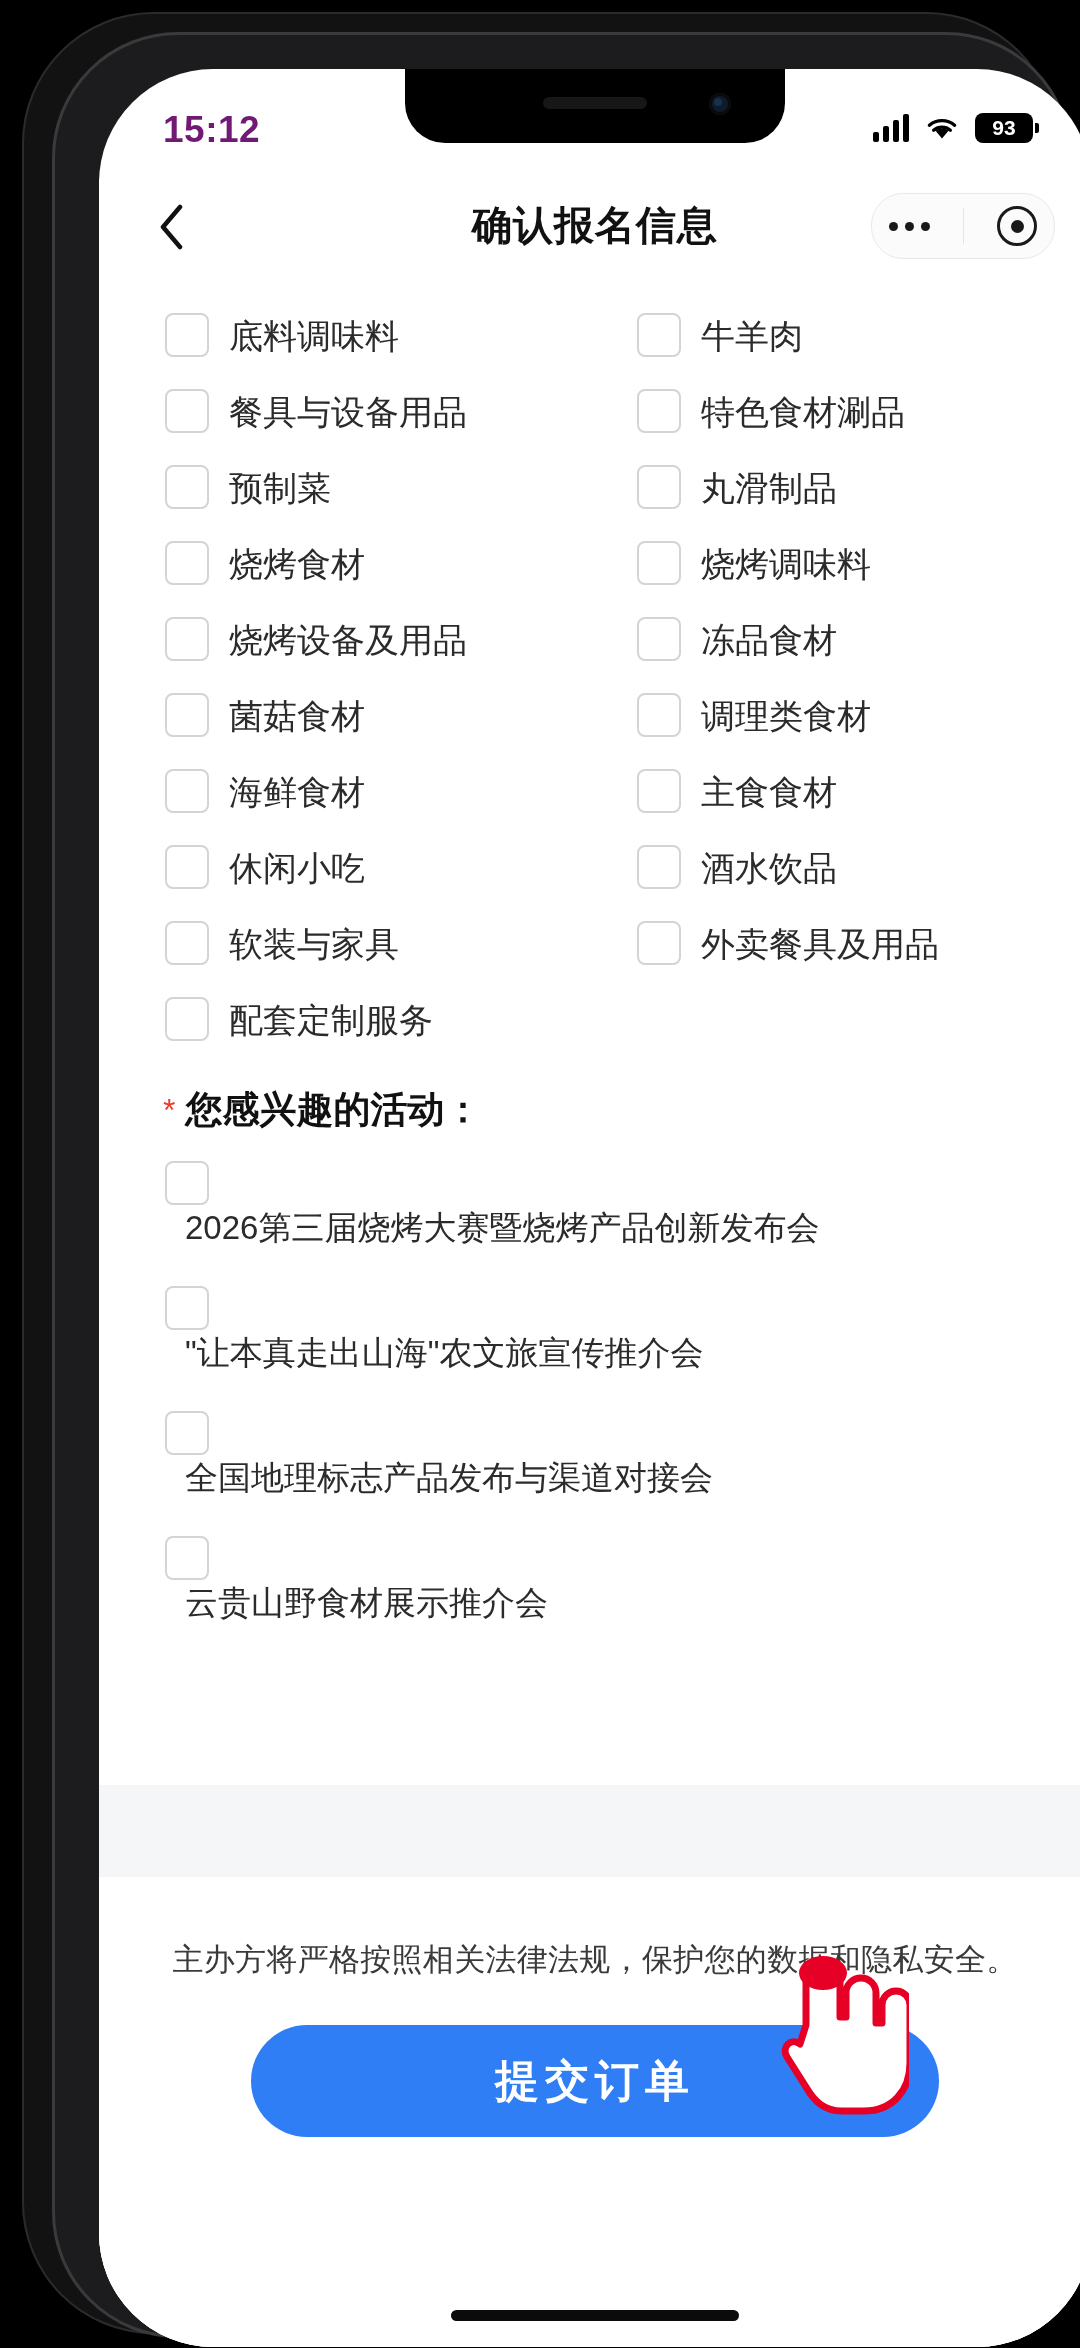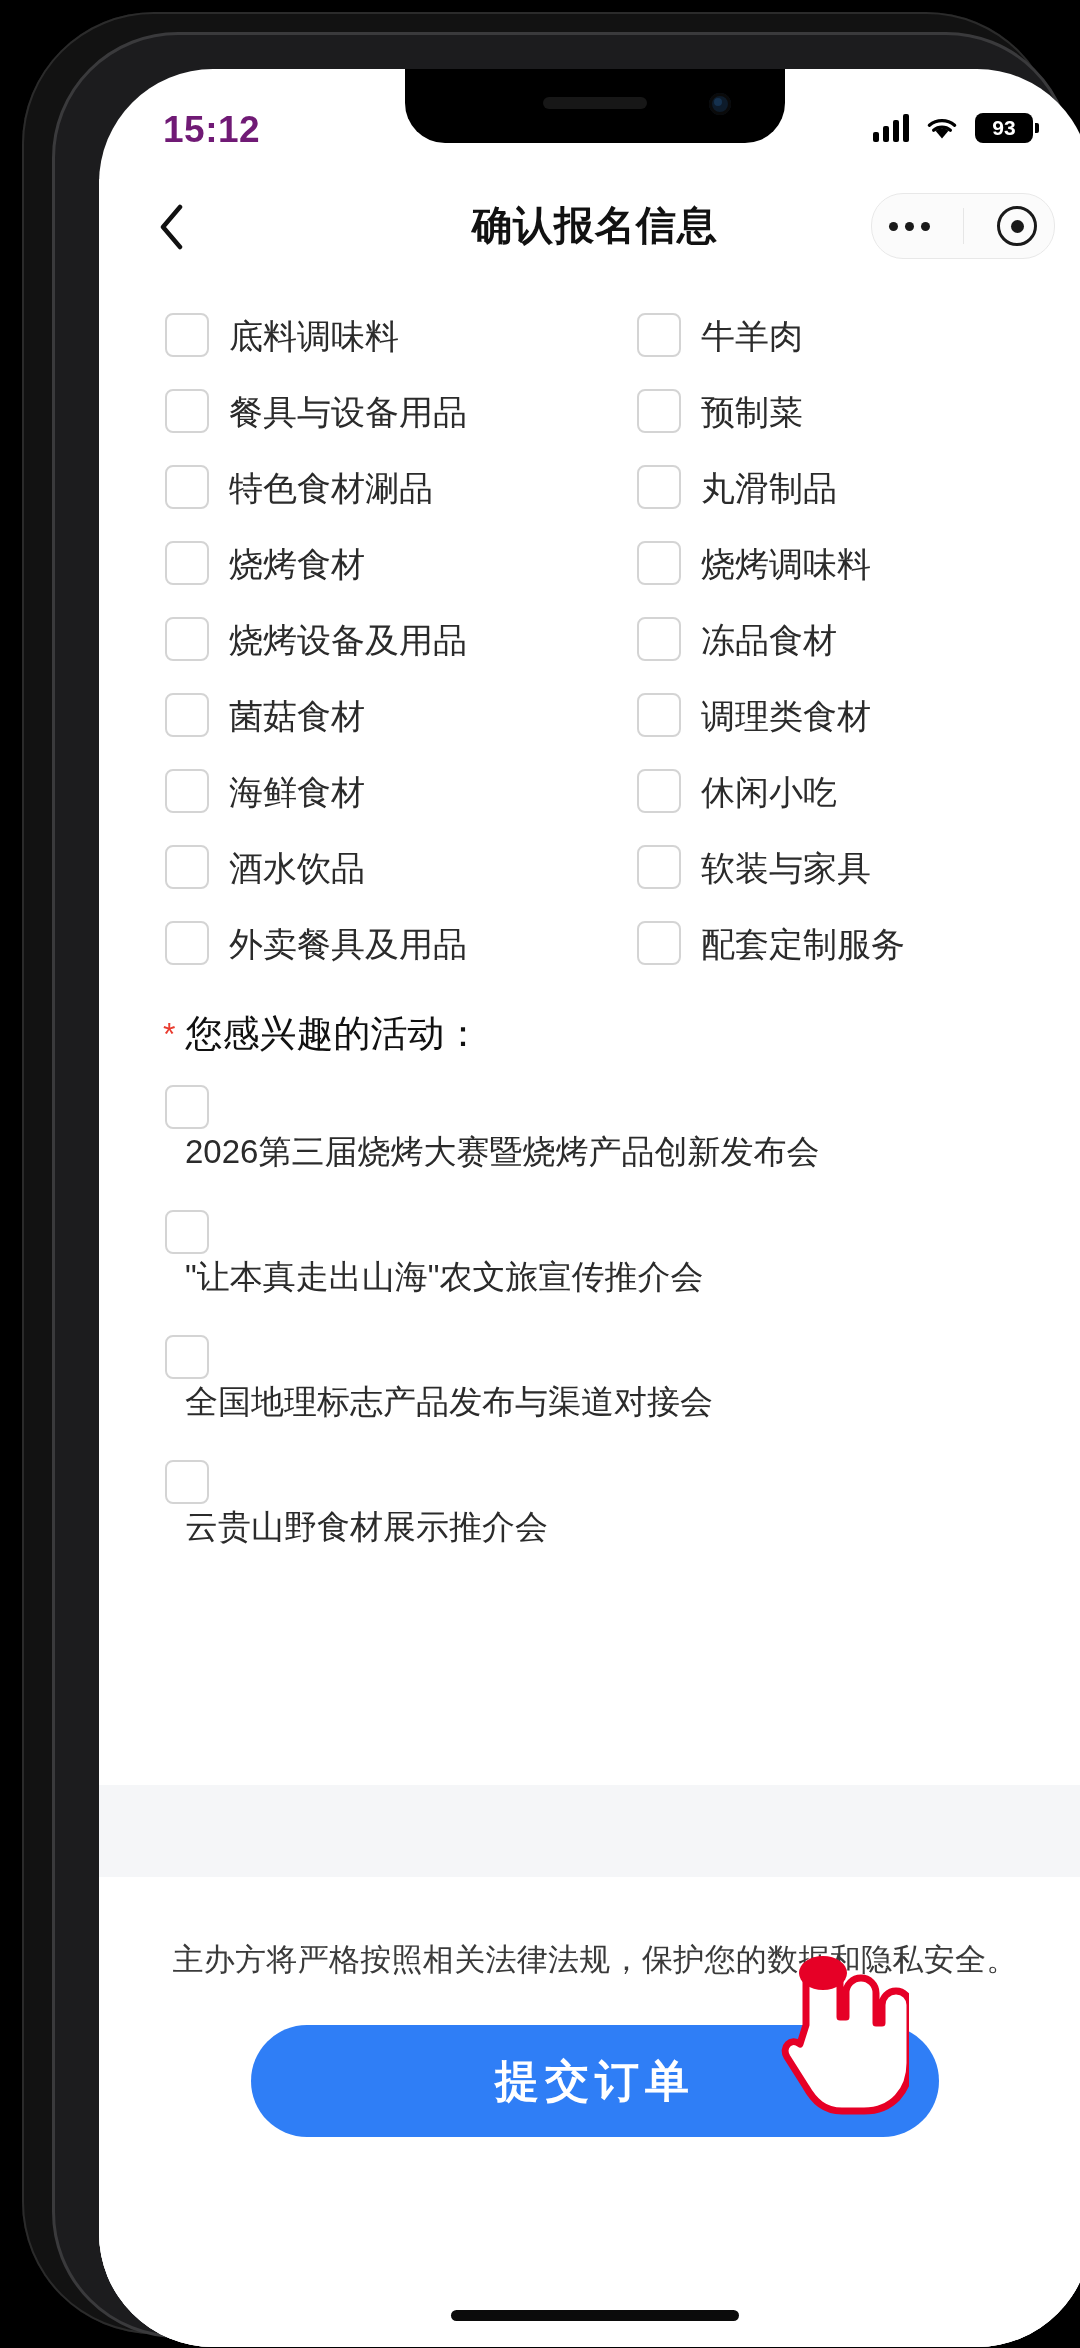--- a/index.html
+++ b/index.html
@@ -285,21 +285,21 @@
     padding: 28px 0 8px 40px;
   }
   .req-star {
     color: #e93b2e;
     font-size: 32px;
     margin-right: 10px;
     line-height: 1;
   }
   .sec-title {
     font-size: 37px;
-    font-weight: normal;
+    font-weight: bold;
     color: #111;
   }
 
   
   .list1 .row {
     display: flex;
     align-items: flex-start;
     padding: 16px 44px 16px 42px;
     flex-direction: column;
   }
@@ -447,28 +447,28 @@
               <div class="cell">
                 <div class="cb"></div>
                 <div class="cell-label">牛羊肉</div>
               </div>
               <div class="cell">
                 <div class="cb"></div>
                 <div class="cell-label">餐具与设备用品</div>
               </div>
               <div class="cell">
                 <div class="cb"></div>
+                <div class="cell-label">特色食材涮品</div>
+              </div>
+              <div class="cell">
+                <div class="cb"></div>
                 <div class="cell-label">预制菜</div>
               </div>
               <div class="cell">
                 <div class="cb"></div>
-                <div class="cell-label">特色食材涮品</div>
-              </div>
-              <div class="cell">
-                <div class="cb"></div>
                 <div class="cell-label">丸滑制品</div>
               </div>
               <div class="cell">
                 <div class="cb"></div>
                 <div class="cell-label">烧烤食材</div>
               </div>
               <div class="cell">
                 <div class="cb"></div>
                 <div class="cell-label">烧烤调味料</div>
               </div>
@@ -484,20 +484,24 @@
                 <div class="cb"></div>
                 <div class="cell-label">菌菇食材</div>
               </div>
               <div class="cell">
                 <div class="cb"></div>
                 <div class="cell-label">调理类食材</div>
               </div>
               <div class="cell">
                 <div class="cb"></div>
                 <div class="cell-label">海鲜食材</div>
+              </div>
+              <div class="cell">
+                <div class="cb"></div>
+                <div class="cell-label">主食食材</div>
               </div>
               <div class="cell">
                 <div class="cb"></div>
                 <div class="cell-label">休闲小吃</div>
               </div>
               <div class="cell">
                 <div class="cb"></div>
                 <div class="cell-label">酒水饮品</div>
               </div>
               <div class="cell">

